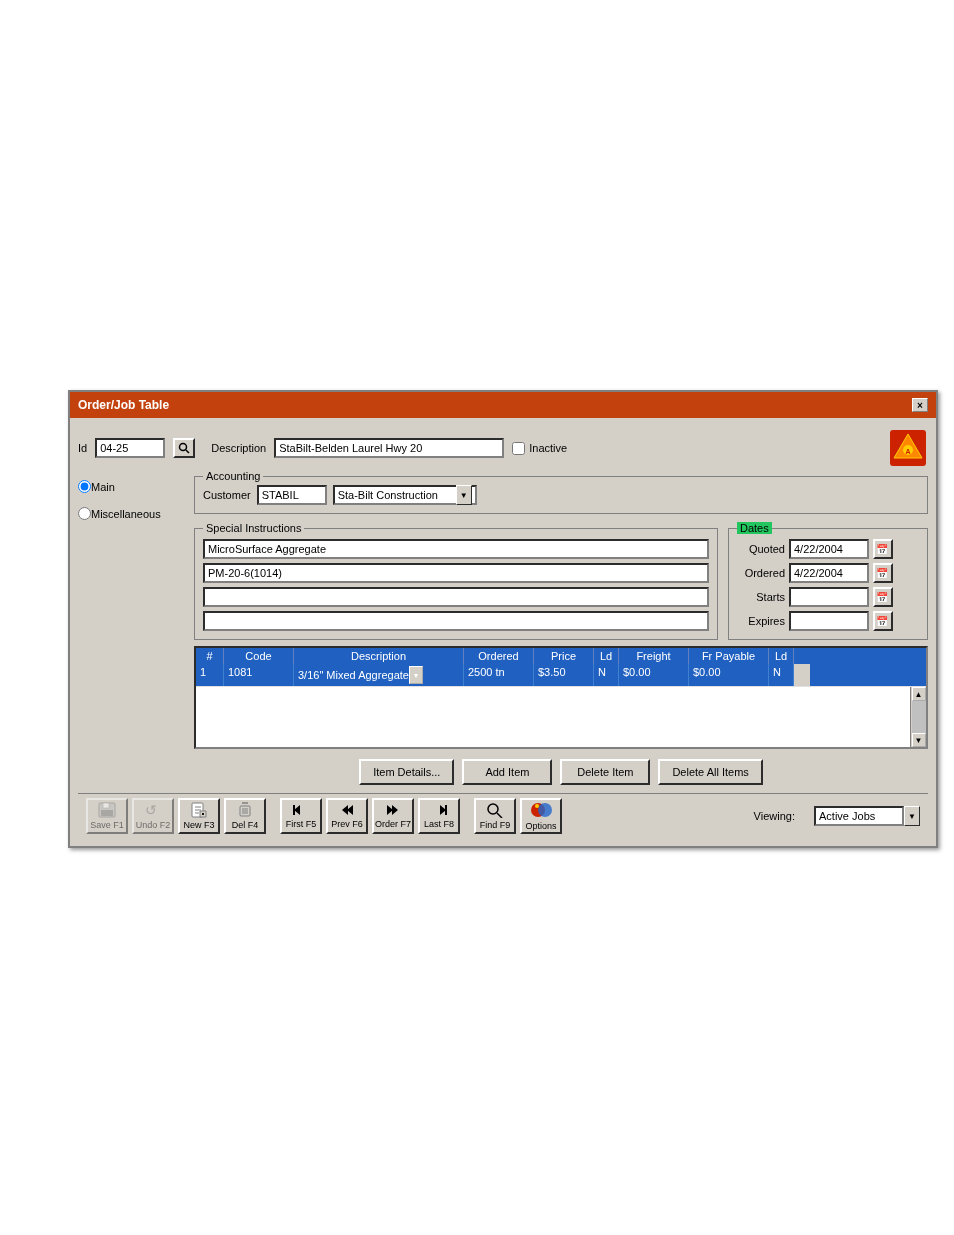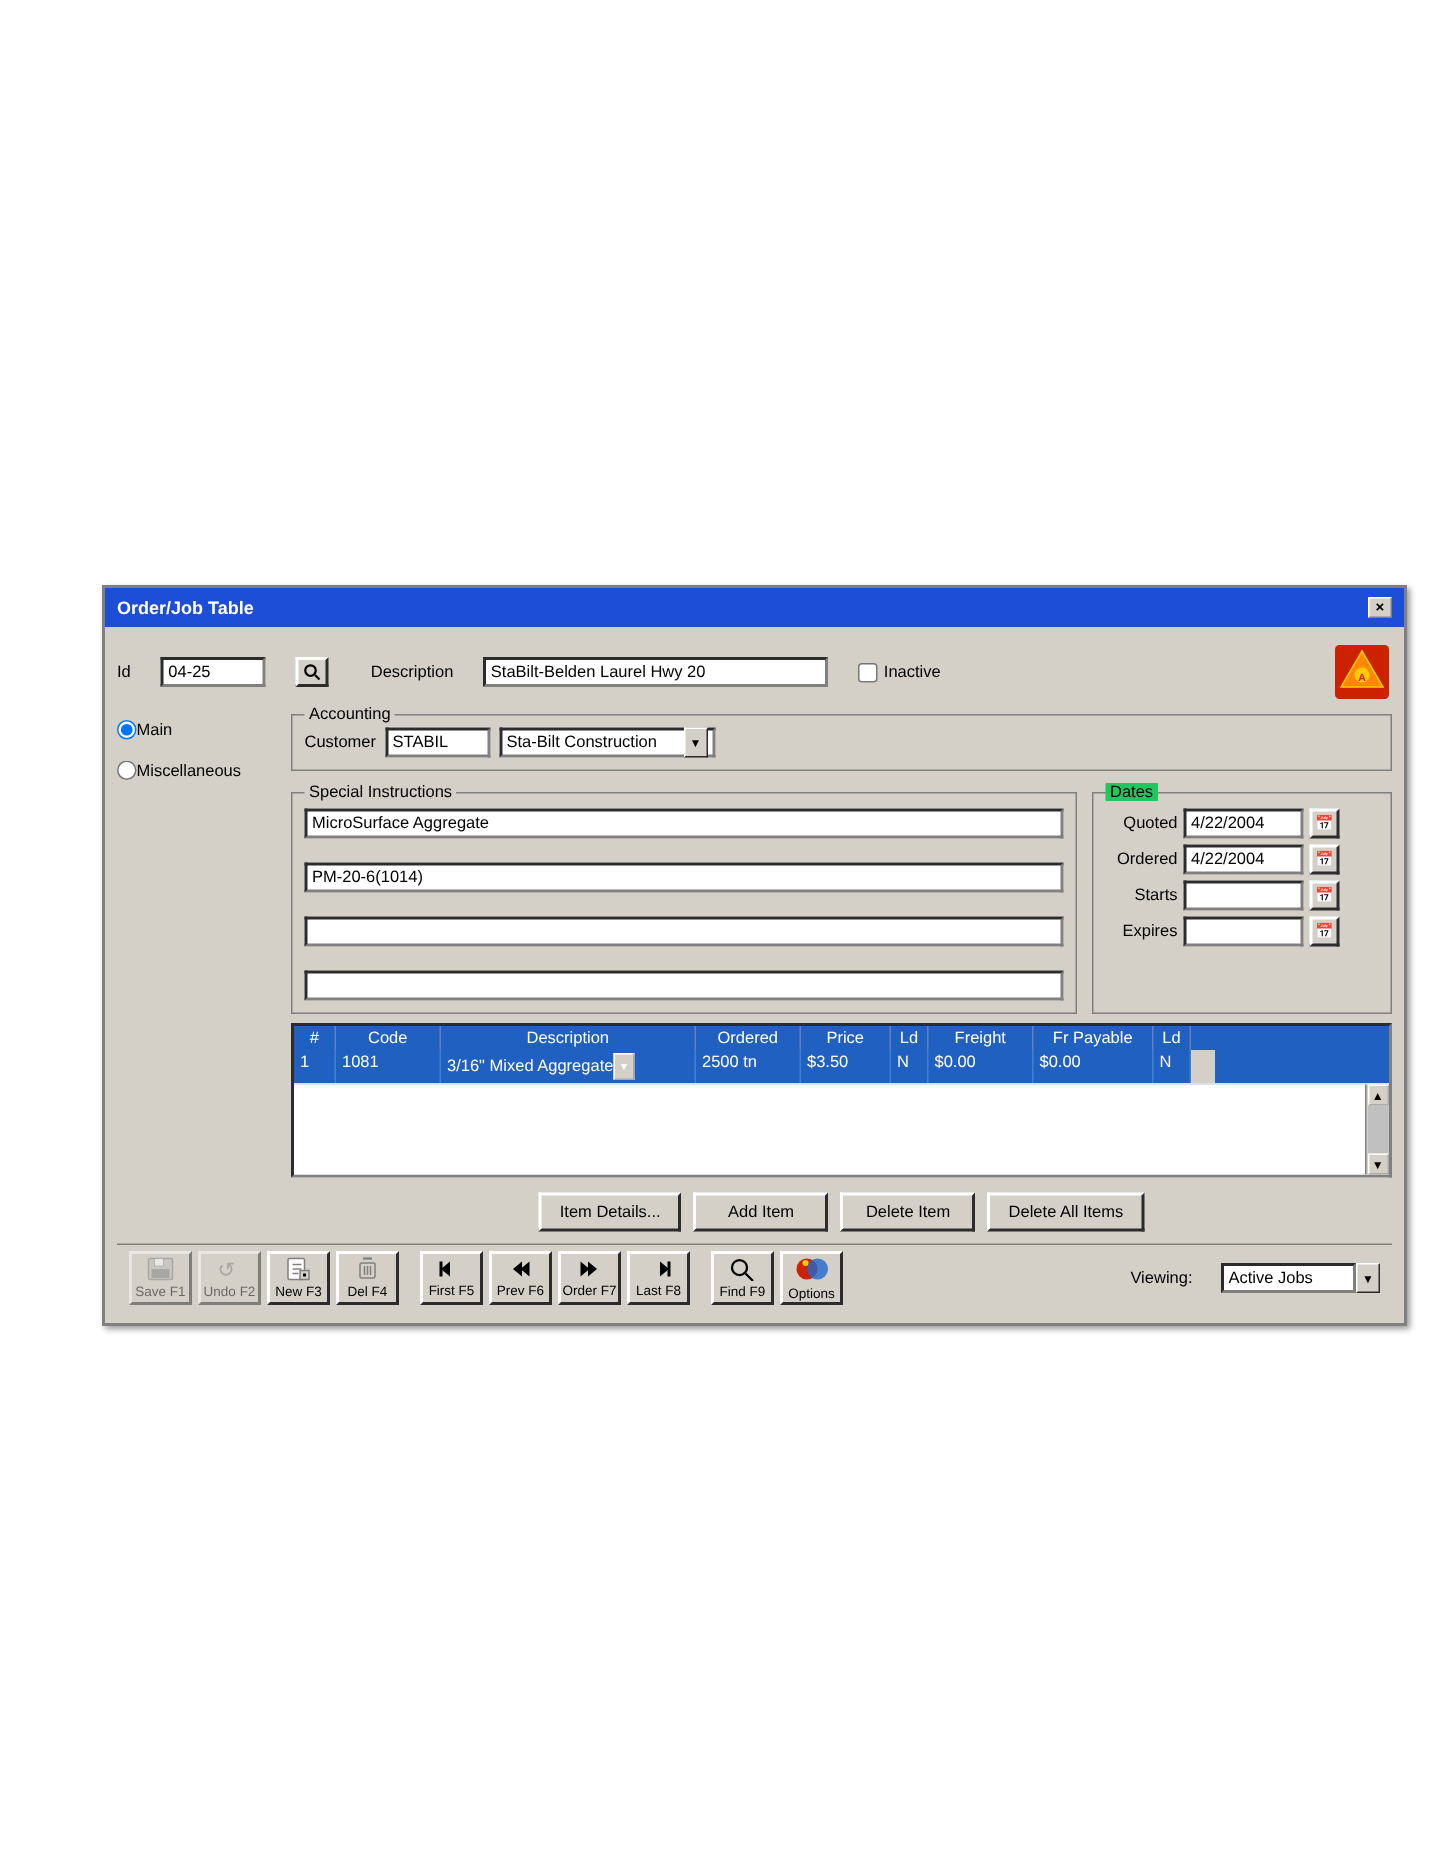--- a/index.html
+++ b/index.html
@@ -16,21 +16,21 @@
       position: absolute;
       top: 390px;
       left: 68px;
       width: 870px;
       background: #d4d0c8;
       border: 2px solid #808080;
       box-shadow: 2px 2px 4px rgba(0,0,0,0.4);
     }
 
     .title-bar {
-      background: #1d4ed8;
+      background: #c2410c;
       color: white;
       font-weight: bold;
       font-size: 12px;
       padding: 4px 8px;
       display: flex;
       justify-content: space-between;
       align-items: center;
       height: 26px;
     }
 
@@ -52,21 +52,21 @@
     .window-body {
       padding: 6px 8px 8px 8px;
       display: flex;
       flex-direction: column;
       gap: 4px;
     }
 
     .header-row {
       display: flex;
       align-items: center;
-      gap: 20px;
+      gap: 8px;
       padding: 4px 0;
     }
 
     .field-label {
       color: #000;
       font-size: 11px;
       white-space: nowrap;
     }
 
     .text-input {
@@ -186,21 +186,21 @@
 
     .special-instructions-area {
       display: flex;
       gap: 10px;
       margin-top: 8px;
     }
 
     .si-fields {
       display: flex;
       flex-direction: column;
-      gap: 16px;
+      gap: 4px;
       flex: 1;
     }
 
     .dates-group {
       border: 1px solid #808080;
       padding: 4px 8px 8px 8px;
       position: relative;
       background: #d4d0c8;
       min-width: 200px;
     }

